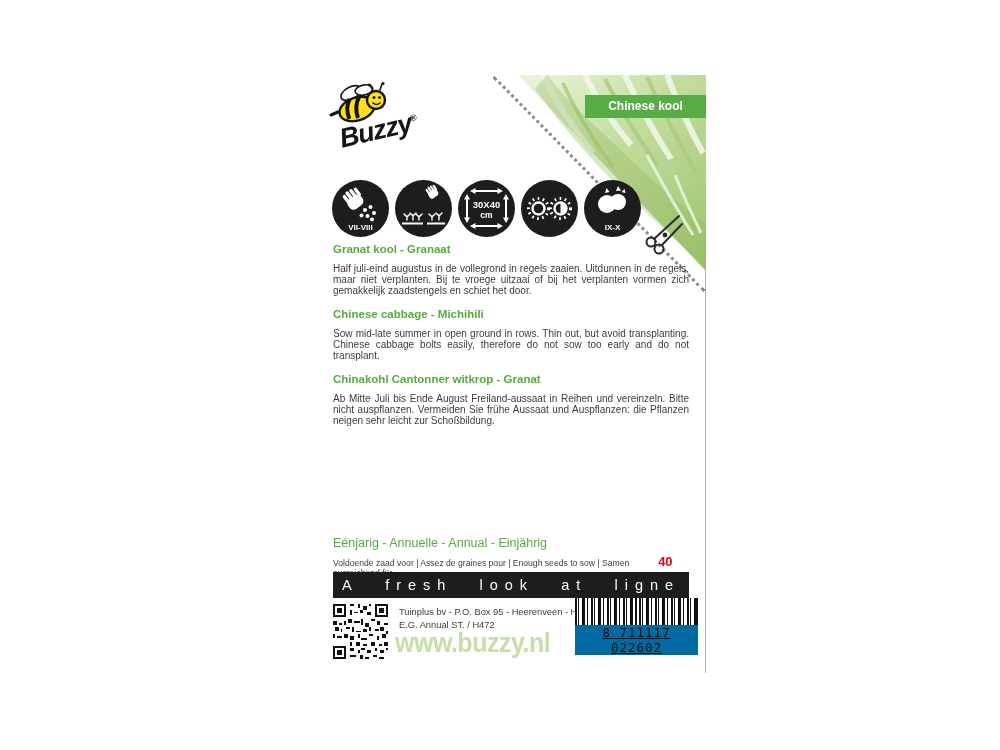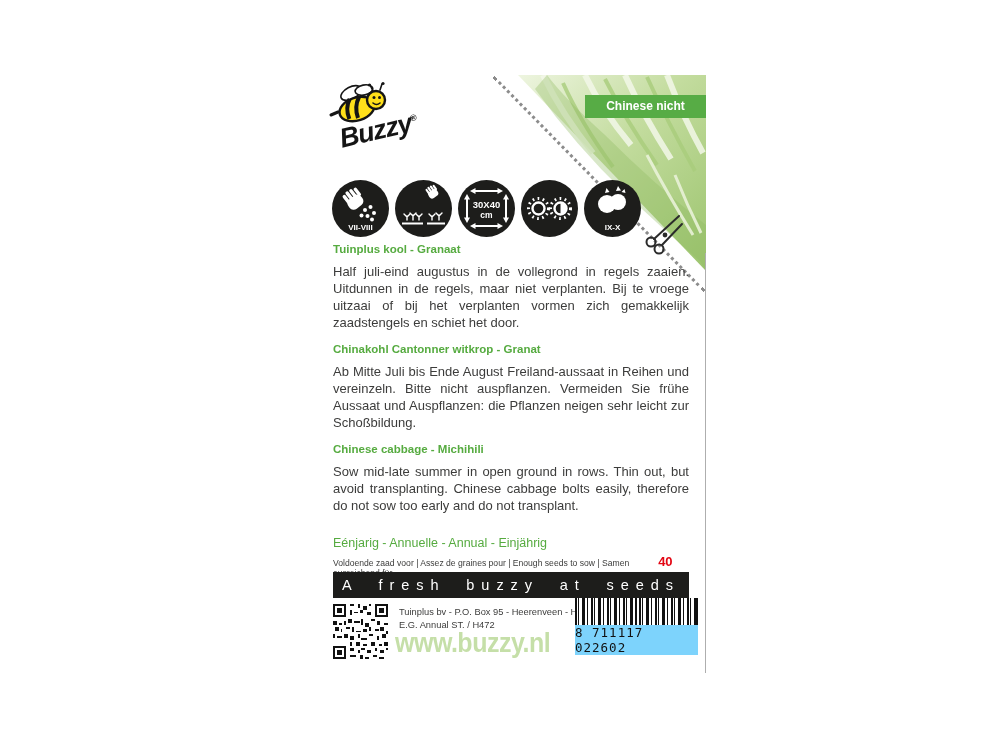--- a/index.html
+++ b/index.html
@@ -26,42 +26,42 @@
     color:#151515; transform:rotate(-13deg); letter-spacing:-1px; }
   .logo-word sup { font-size:9px; font-style:normal; letter-spacing:0; }
 
   
   .icon-circle { position:absolute; top:105px; width:57px; height:57px; }
 
   
   .sections { position:absolute; left:38px; top:168px; width:356px; }
   .section { margin-bottom:12px; }
   .section h3 { color:#56ab40; font-size:11.5px; font-weight:bold; margin-bottom:2px; }
-  .section p { color:#3c3c3b; font-size:13px; line-height:17px; text-align:justify;margin-top:8px; }
+  .section p { color:#3c3c3b; font-size:10px; line-height:11px; text-align:justify;margin-top:8px; }
 
   .annual { position:absolute; left:38px; top:461px; color:#56ab40; font-size:12.5px; font-weight:normal; }
   .seeds-line { position:absolute; left:38px; top:479px; width:356px; display:flex; align-items:baseline; }
   .seeds-line .prefix { font-size:8.6px; color:#3c3c3b; }
   .seeds-line .area { margin-left:auto; font-size:13px; font-weight:bold; color:#e30613; }
 
   .tagline-bar { position:absolute; left:38px; top:497px; width:356px; height:26px; background:#1d1d1b;
     color:#fff; font-size:14.5px; line-height:26px; letter-spacing:0.48em;
     text-align:justify; text-align-last:justify; padding:0 9px; overflow:hidden; white-space:nowrap; }
 
   .qr { position:absolute; left:38px; top:529px; width:55px; height:55px; }
   .address { position:absolute; left:104px; top:531px; color:#3c3c3b; font-size:9.3px; line-height:13px; }
   .website { position:absolute; left:100px; top:551px; color:#c5dfa8; font-size:25px; font-weight:bold;
     letter-spacing:-0.5px; transform:scaleY(1.12); transform-origin:top left; }
 
   .barcode { position:absolute; left:268px; top:523px; width:137px; height:60px; }
   .barcode .bars { position:absolute; left:12px; top:0; width:123px; height:48px;
     background:repeating-linear-gradient(to right,#111 0 2px,#fff 2px 3px,#111 3px 4px,#fff 4px 7px,#111 7px 10px,#fff 10px 12px,#111 12px 13px,#fff 13px 16px); }
   .barcode .guard { position:absolute; top:0; width:2px; height:56px; background:#111; }
-  .barcode .digits { position:absolute; left:12px; bottom:3px; width:123px; background:#7dd3fc; 
-    font-size:12.5px; color:#111; font-family:"DejaVu Sans Mono", monospace; letter-spacing:1px; }
+  .barcode .digits { position:absolute; left:12px; bottom:3px; width:123px; background:#0369a1; text-align:center;
+    font-size:12.5px; color:#111; font-family:"DejaVu Sans Mono", monospace; letter-spacing:1px;text-decoration:underline; }
 
   .right-edge { position:absolute; left:410px; top:178px; height:420px; border-left:1px solid #aeaeae; }
 </style>
 </head>
 <body>
 
 <div class="stage">
   <div class="packet">
 
     <svg class="leaf-corner" viewBox="0 0 411 600">
@@ -116,21 +116,21 @@
           <circle cx="58.5" cy="16.5" r="1.5" fill="#151515"></circle>
           <path d="M52,22 q3.5,3 7,0" stroke="#151515" stroke-width="1.6" fill="none" stroke-linecap="round"></path>
           <path d="M52,10 l-3,-6 M59,9 l2,-6" stroke="#151515" stroke-width="1.6" stroke-linecap="round"></path>
           <circle cx="48.5" cy="4" r="1.6" fill="#151515"></circle>
           <circle cx="62" cy="2.5" r="1.6" fill="#151515"></circle>
         </g>
       </svg>
       <div class="logo-word"><span>Buzzy</span><sup>®</sup></div>
     </div>
 
-    <div class="tab">Chinese nicht</div>
+    <div class="tab">Chinese kool</div>
 
     <svg class="icon-circle" style="left:37px" viewBox="0 0 57 57">
       <circle cx="28.5" cy="28.5" r="28.5" fill="#1d1d1b"></circle>
       <g transform="rotate(-38 25 21)" fill="#fff">
         <rect x="15" y="15" width="16" height="12" rx="5"></rect>
         <rect x="16" y="8" width="3.4" height="11" rx="1.7"></rect>
         <rect x="20.4" y="7" width="3.4" height="12" rx="1.7"></rect>
         <rect x="24.8" y="7.5" width="3.4" height="11.5" rx="1.7"></rect>
         <rect x="29.2" y="9" width="3.4" height="10" rx="1.7"></rect>
       </g>
@@ -205,43 +205,43 @@
         <circle cx="34" cy="22" r="8"></circle>
         <path d="M21,13 l1.5,-5 l3,4 z"></path>
         <path d="M32,11 l2,-5 l3,4.5 z"></path>
         <path d="M37.5,12 l3,-3 l1,4 z"></path>
       </g>
       <text x="28.5" y="50" text-anchor="middle" fill="#fff" font-size="8" font-weight="bold" font-family="Liberation Sans, sans-serif">IX-X</text>
     </svg>
 
     <div class="sections">
       <div class="section">
-        <h3>Tuinplus kool - Granaat</h3>
+        <h3>Granat kool - Granaat</h3>
         <p>Half juli-eind augustus in de vollegrond in regels zaaien. Uitdunnen in de regels, maar niet verplanten. Bij te vroege uitzaai of bij het verplanten vormen zich gemakkelijk zaadstengels en schiet het door.</p>
       </div>
       <div class="section">
       </div>
       <div class="section">
+        <h3>Chinese cabbage - Michihili</h3>
+        <p>Sow mid-late summer in open ground in rows. Thin out, but avoid transplanting. Chinese cabbage bolts easily, therefore do not sow too early and do not transplant.</p>
+      </div>
+      <div class="section">
         <h3>Chinakohl Cantonner witkrop - Granat</h3>
         <p>Ab Mitte Juli bis Ende August Freiland-aussaat in Reihen und vereinzeln. Bitte nicht auspflanzen. Vermeiden Sie frühe Aussaat und Auspflanzen: die Pflanzen neigen sehr leicht zur Schoßbildung.</p>
       </div>
-      <div class="section">
-        <h3>Chinese cabbage - Michihili</h3>
-        <p>Sow mid-late summer in open ground in rows. Thin out, but avoid transplanting. Chinese cabbage bolts easily, therefore do not sow too early and do not transplant.</p>
-      </div>
     </div>
 
     <div class="annual">Eénjarig - Annuelle - Annual - Einjährig</div>
 
     <div class="seeds-line">
       <span class="prefix">Voldoende zaad voor | Assez de graines pour | Enough seeds to sow | Samen ausreichend für</span>
       <span class="area">40 m²</span>
     </div>
 
-    <div class="tagline-bar">A fresh buzzy at seeds</div>
+    <div class="tagline-bar">A fresh look at ligne</div>
 
     <svg class="qr" viewBox="0 0 29 29" shape-rendering="crispEdges">
       <rect width="29" height="29" fill="#fff"></rect>
       <g fill="#111">
         <rect x="0" y="0" width="7" height="7"></rect>
           <rect x="1" y="1" width="5" height="5" fill="#fff"></rect>
           <rect x="2" y="2" width="3" height="3"></rect>
         <rect x="22" y="0" width="7" height="7"></rect>
           <rect x="23" y="1" width="5" height="5" fill="#fff"></rect>
           <rect x="24" y="2" width="3" height="3"></rect>

